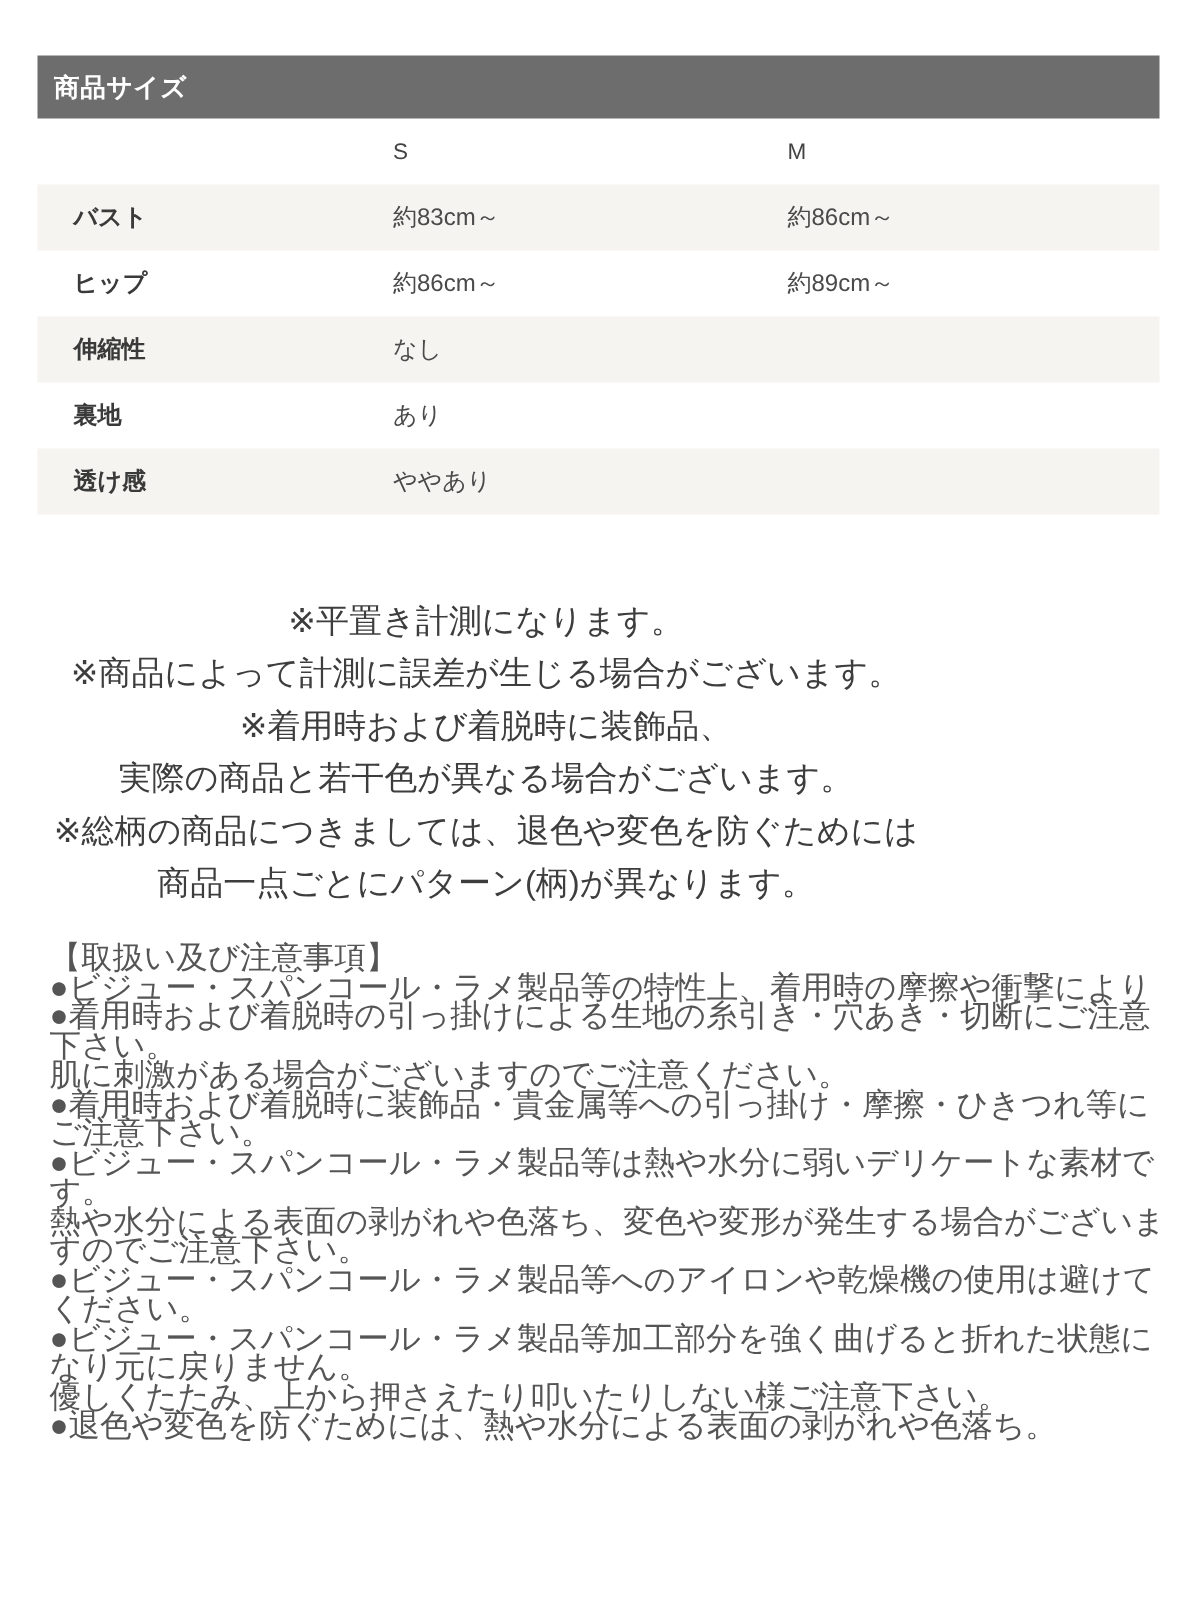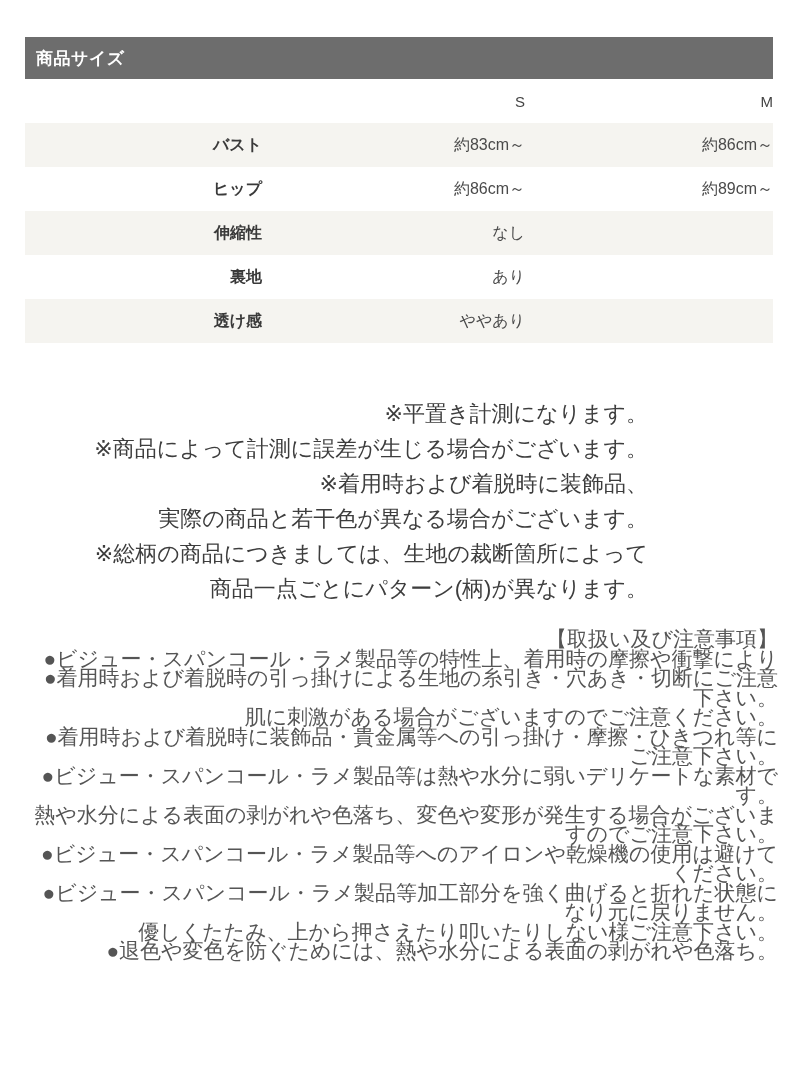--- a/index.html
+++ b/index.html
@@ -4,21 +4,21 @@
 <style>
   :root{
     --header-bar:#6d6d6d;
     --row-shaded:#f5f4f0;
     --title-text:#ffffff;
     --table-text:#4a4a4a;
     --label-text:#3a3a3a;
     --note-text:#3d3d3d;
     --notice-text:#555555;
   }
-  *{margin:0;padding:0;box-sizing:border-box;text-align:right;}
+  *{margin:0;padding:0;box-sizing:border-box;}
   html,body{background:#ffffff;}
   body{
     width:800px;height:1067px;
     font-family:"Liberation Sans","DejaVu Sans",sans-serif;
     position:relative;overflow:hidden;
   }
   .page{position:relative;width:800px;height:1067px;background:#ffffff;}
 
   
   .size-header{
@@ -35,21 +35,21 @@
   .size-table{position:absolute;left:25px;top:79px;width:748px;}
   .trow{
     display:grid;
     grid-template-columns:237px 263px 1fr;
     height:44px;
     align-items:center;
     font-size:16px;
     color:var(--table-text);
   }
   .trow.head{font-size:15px;color:#444444;}
-  .trow .label{padding-left:12px;font-weight:bold;color:var(--label-text);}
+  .trow .label{padding-left:24px;font-weight:bold;color:var(--label-text);}
   
   .size-table .trow:nth-child(even){background:var(--row-shaded);}
 
   
   .notes{
     position:absolute;left:0;top:396px;width:648px;
     text-align:center;
     font-size:22px;line-height:35px;
     color:var(--note-text);
   }
@@ -107,21 +107,21 @@
       <div class="cell">ややあり</div>
       <div class="cell"></div>
     </div>
   </div>
 
   <div class="notes">
     <div>※平置き計測になります。</div>
     <div>※商品によって計測に誤差が生じる場合がございます。</div>
     <div>※着用時および着脱時に装飾品、</div>
     <div>実際の商品と若干色が異なる場合がございます。</div>
-    <div>※総柄の商品につきましては、生地の裁断箇所によって</div>
+    <div>※総柄の商品につきましては、退色や変色を防ぐためには</div>
     <div>商品一点ごとにパターン(柄)が異なります。</div>
   </div>
 
   <div class="care">
     <div>【取扱い及び注意事項】</div>
     <div>●ビジュー・スパンコール・ラメ製品等の特性上、着用時の摩擦や衝撃により</div>
     <div>●着用時および着脱時の引っ掛けによる生地の糸引き・穴あき・切断にご注意下さい。</div>
     <div>肌に刺激がある場合がございますのでご注意ください。</div>
     <div>●着用時および着脱時に装飾品・貴金属等への引っ掛け・摩擦・ひきつれ等にご注意下さい。</div>
     <div>●ビジュー・スパンコール・ラメ製品等は熱や水分に弱いデリケートな素材です。</div>

